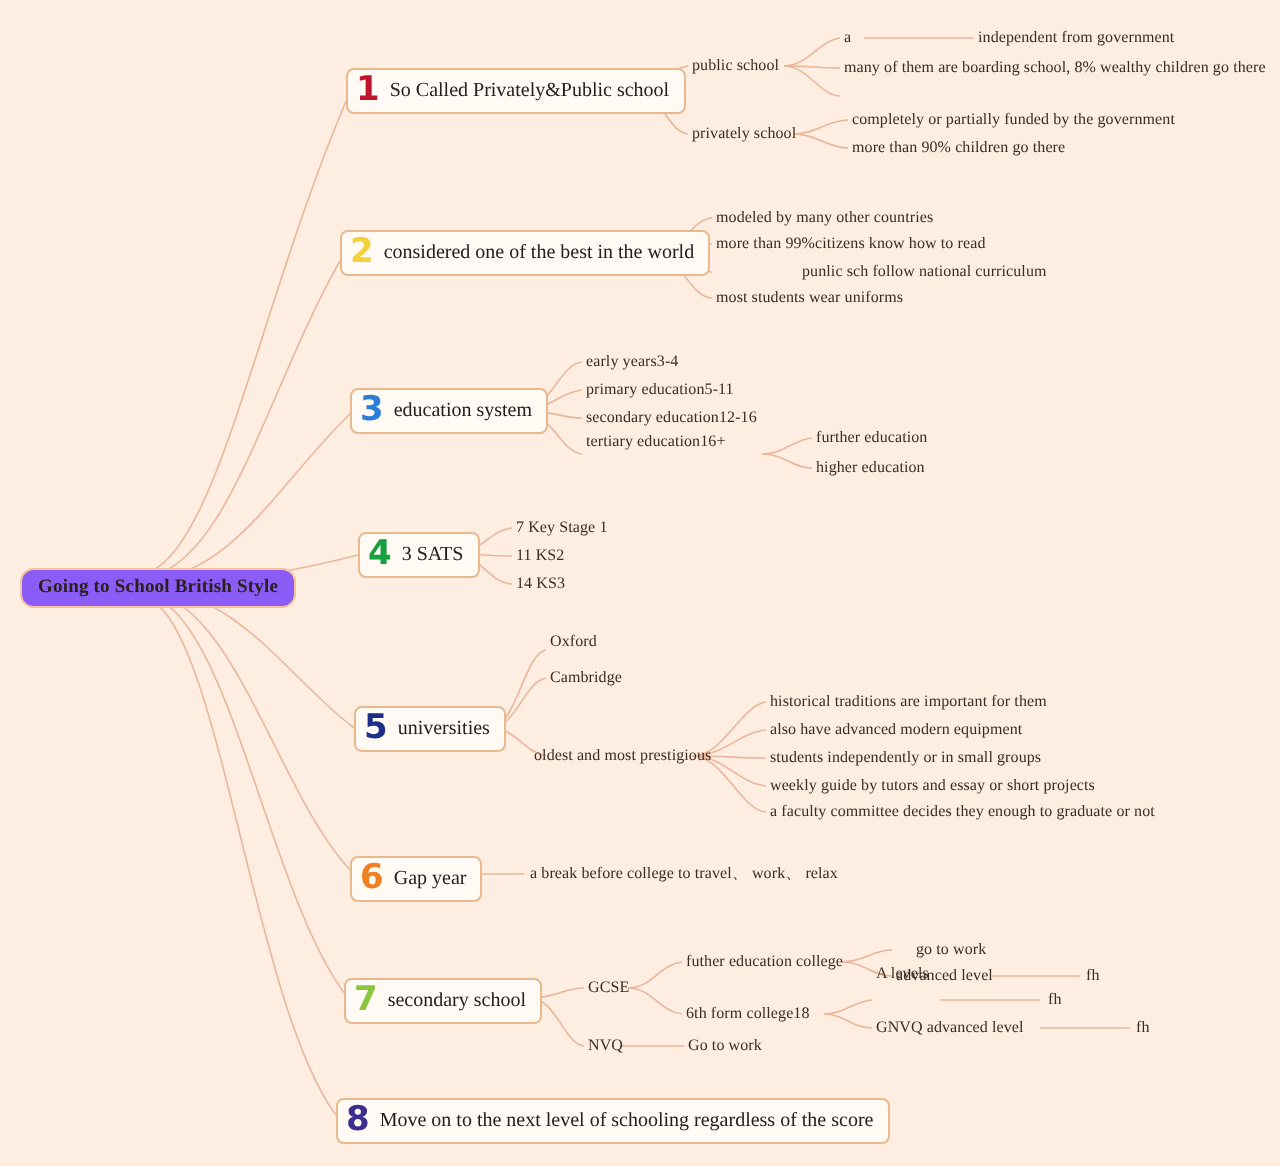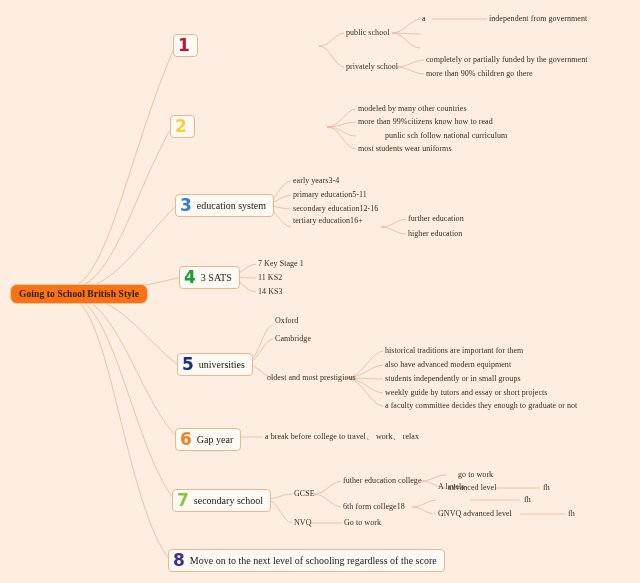--- a/index.html
+++ b/index.html
@@ -9,21 +9,21 @@
     font-family:"Liberation Serif", serif;
     overflow:hidden;
     position:relative;
   }
   #stage{position:absolute;inset:0;width:640px;height:583px;}
   #wires{position:absolute;left:0;top:0;width:640px;height:583px;pointer-events:none;}
 
   
   .root{
     position:absolute;
-    background:#f97316;
+    background:#8b5cf6;
     border:1px solid #f3c49e;
     border-radius:7px;
     padding:4px 8px;
     font-weight:bold;
     font-size:9.5px;
     color:#2a2118;
     white-space:nowrap;
     letter-spacing:.1px;
   }
 
@@ -146,34 +146,37 @@
       <path d="M470,500 L520,500"></path>
 
       <path d="M520,514 L565,514"></path>
     </g>
   </svg>
 
   <div class="root" style="left:10px;top:284px;">Going to School British Style</div>
 
   <div class="topic" style="left:173px;top:34px;">
     <span class="num" style="color:#c0152f">1</span>
+    <span class="ttl">So Called Privately&amp;Public school</span>
   </div>
   <div class="leaf l2" style="left:346px;top:28px;">public school</div>
   <div class="leaf l2" style="left:346px;top:62px;text-align:right;">privately school</div>
   <div class="leaf l3" style="left:422px;top:14px;">a</div>
   <div class="leaf l3" style="left:489px;top:14px;">independent from government</div>
+  <div class="leaf l3" style="left:422px;top:29px;">many of them are boarding school, 8% wealthy children go there</div>
   <div class="leaf l3" style="left:426px;top:55px;">completely or partially funded by the government</div>
   <div class="leaf l3" style="left:426px;top:69px;">more than 90% children go there</div>
 
   <div class="topic" style="left:170px;top:115px;">
     <span class="num" style="color:#f2d13c">2</span>
+    <span class="ttl">considered one of the best in the world</span>
   </div>
   <div class="leaf l2" style="left:358px;top:104px;">modeled by many other countries</div>
   <div class="leaf l2" style="left:358px;top:117px;">more than 99%citizens know how to read</div>
-  <div class="leaf l2" style="left:342px;top:131px;padding-left:43px;">punlic sch follow national curriculum</div>
+  <div class="leaf l2" style="left:358px;top:131px;padding-left:43px;">punlic sch follow national curriculum</div>
   <div class="leaf l2" style="left:358px;top:144px;">most students wear uniforms</div>
 
   <div class="topic" style="left:175px;top:194px;">
     <span class="num" style="color:#2b7fd4">3</span>
     <span class="ttl">education system</span>
   </div>
   <div class="leaf l2" style="left:293px;top:176px;">early years3-4</div>
   <div class="leaf l2" style="left:293px;top:190px;">primary education5-11</div>
   <div class="leaf l2" style="left:293px;top:204px;">secondary education12-16</div>
   <div class="leaf l2" style="left:293px;top:216px;">tertiary education16+</div>

